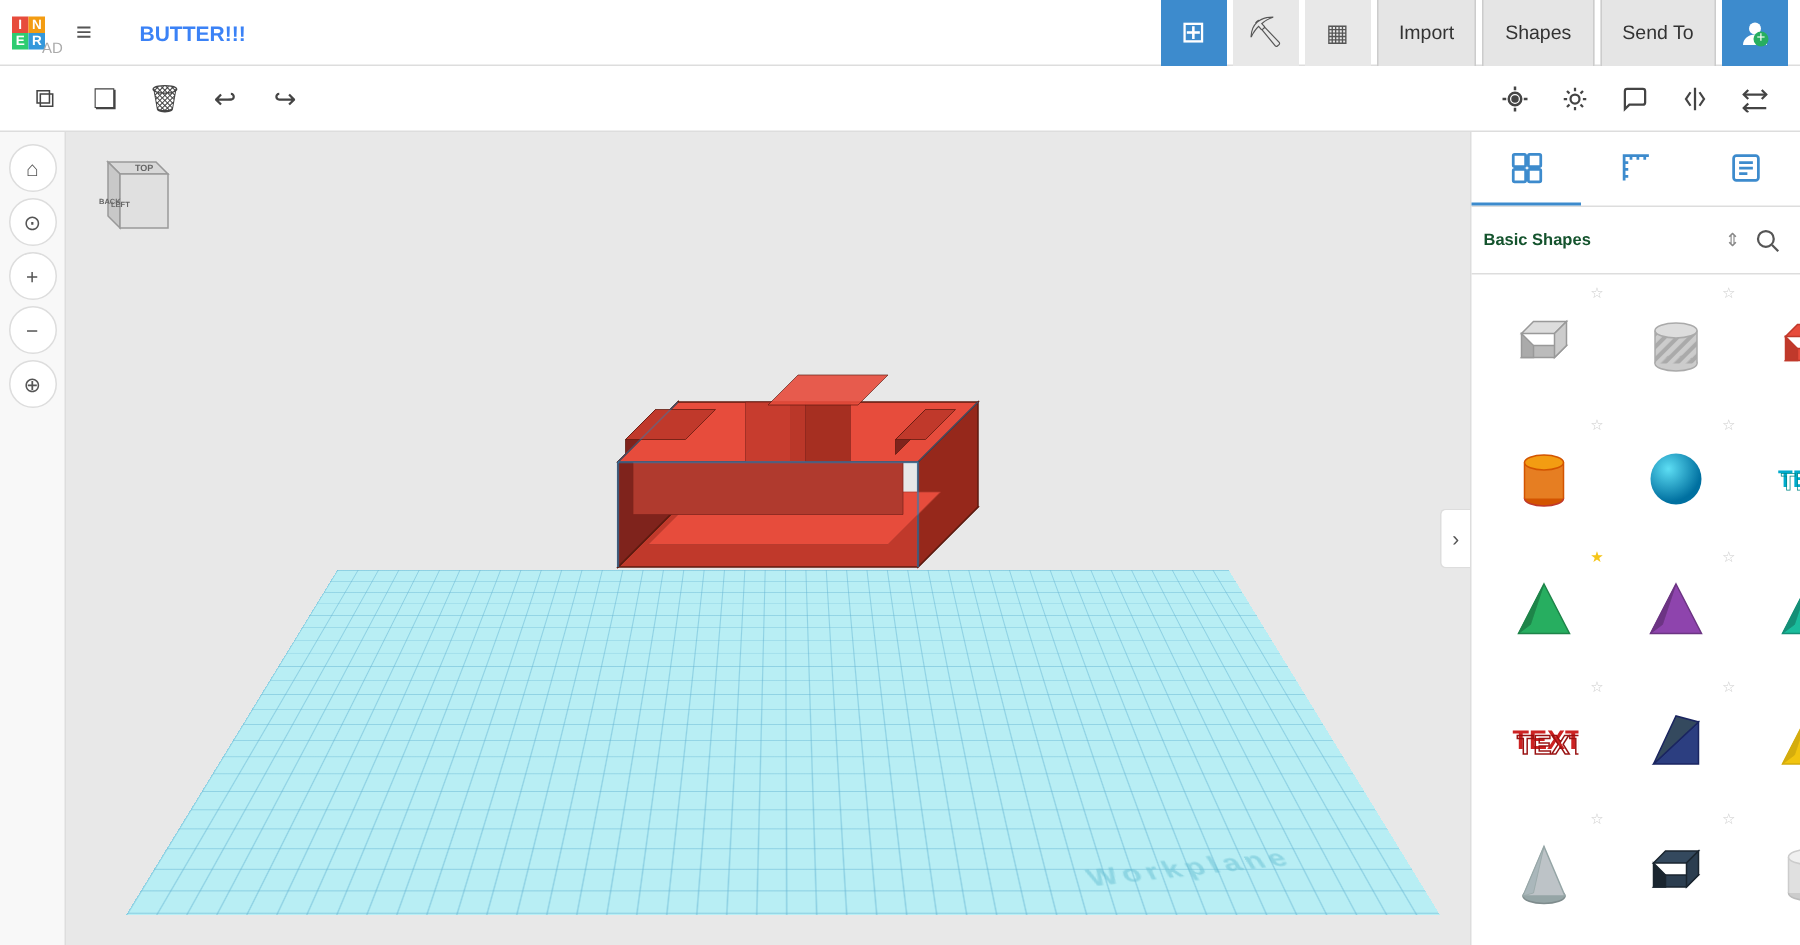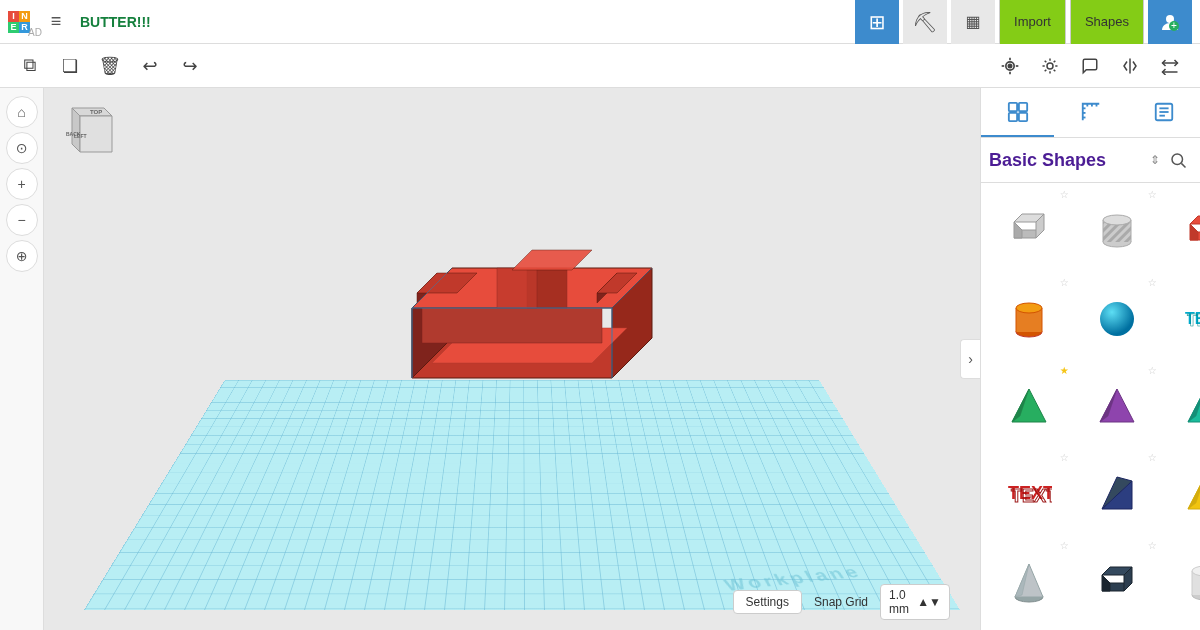--- a/index.html
+++ b/index.html
@@ -35,39 +35,39 @@
     .logo-letters span:nth-child(3) { background: #2ecc71; color: #fff; }
     .logo-letters span:nth-child(4) { background: #3498db; color: #fff; }
     .nav-icon-btn {
       width: 32px; height: 32px;
       border: none; background: none; cursor: pointer;
       display: flex; align-items: center; justify-content: center;
       color: #555; font-size: 18px;
       border-radius: 4px;
     }
     .project-title {
-      font-size: 14px; font-weight: bold; color: #15803d;
-      margin-left: 8px;
+      font-size: 14px; font-weight: bold; color: #3b82f6;
+      margin-left: 21px;
       text-align: center;
     }
     .nav-spacer { flex: 1; }
     .nav-right-icons {
       display: flex; align-items: center; gap: 4px;
     }
     .nav-tab-btn {
       display: flex; align-items: center; justify-content: center;
       width: 44px; height: 44px;
       border: none; cursor: pointer;
       font-size: 20px;
     }
     .nav-tab-btn.active { background: #3d8bcd; color: #fff; }
     .nav-tab-btn.inactive { background: #e8e8e8; color: #555; }
     .nav-action-btn {
       border: 1px solid #ccc;
-      background: #84cc16;
+      background: #e5e5e5;
       padding: 6px 14px;
       cursor: pointer;
       font-size: 13px;
       color: #333;
       height: 44px;
       border-top: none; border-bottom: none;
     }
     .nav-user-btn {
       width: 44px; height: 44px;
       background: #3d8bcd;
@@ -238,21 +238,21 @@
 
     .shapes-header {
       display: flex;
       align-items: center;
       padding: 8px 8px;
       border-bottom: 1px solid #ddd;
       gap: 4px;
     }
     .shapes-dropdown {
       flex: 1;
-      font-size: 18px; color: #4c1d95;
+      font-size: 11px; color: #14532d;
       font-weight: bold;
       background: none; border: none; cursor: pointer;
     }
     .shapes-search-btn {
       width: 28px; height: 28px;
       border: none; background: none; cursor: pointer;
       font-size: 16px; color: #555;
       display: flex; align-items: center; justify-content: center;
     }
 
@@ -298,20 +298,21 @@
   </div>
   <button class="nav-icon-btn">≡</button>
   <span class="project-title">BUTTER!!!</span>
   <div class="nav-spacer"></div>
   <div class="nav-right-icons">
     <button class="nav-tab-btn active">⊞</button>
     <button class="nav-tab-btn inactive">⛏</button>
     <button class="nav-tab-btn inactive" style="font-size:16px;">▦</button>
     <button class="nav-action-btn">Import</button>
     <button class="nav-action-btn">Shapes</button>
+    <button class="nav-action-btn">Send To</button>
     <button class="nav-user-btn">
       <svg width="20" height="20" viewBox="0 0 20 20" fill="white">
         <circle cx="10" cy="7" r="4"></circle>
         <path d="M2 18c0-4 3.6-7 8-7s8 3 8 7"></path>
       </svg>
       <span style="font-size:10px;position:absolute;margin-top:8px;margin-left:8px;background:#27ae60;border-radius:50%;width:10px;height:10px;display:flex;align-items:center;justify-content:center;">+</span>
     </button>
   </div>
 </div>
 
@@ -432,28 +433,20 @@
         <line x1="50" y1="100" x2="250" y2="100" stroke="#2980b9" stroke-width="1.5" opacity="0.6"></line>
         <line x1="50" y1="100" x2="50" y2="170" stroke="#2980b9" stroke-width="1.5" opacity="0.6"></line>
         <line x1="250" y1="100" x2="250" y2="170" stroke="#2980b9" stroke-width="1.5" opacity="0.6"></line>
         <line x1="90" y1="60" x2="50" y2="100" stroke="#2980b9" stroke-width="1" opacity="0.5"></line>
         <line x1="290" y1="60" x2="250" y2="100" stroke="#2980b9" stroke-width="1" opacity="0.5"></line>
       </svg>
     </div>
 
     <div class="collapse-btn">›</div>
 
-    <div class="settings-bar">
-      <button class="settings-btn">Settings</button>
-      <span class="snap-grid-label">Snap Grid</span>
-      <div class="snap-grid-input">
-        <span>1.0 mm</span>
-        <span>▲▼</span>
-      </div>
-    </div>
   </div>
 
   <div class="right-panel">
     <div class="right-panel-tabs">
       <button class="rp-tab active">
         <svg width="22" height="22" viewBox="0 0 24 24" fill="none" stroke="#3d8bcd" stroke-width="2">
           <rect x="2" y="2" width="9" height="9" rx="1"></rect>
           <rect x="13" y="2" width="9" height="9" rx="1"></rect>
           <rect x="2" y="13" width="9" height="9" rx="1"></rect>
           <rect x="13" y="13" width="9" height="9" rx="1"></rect>

